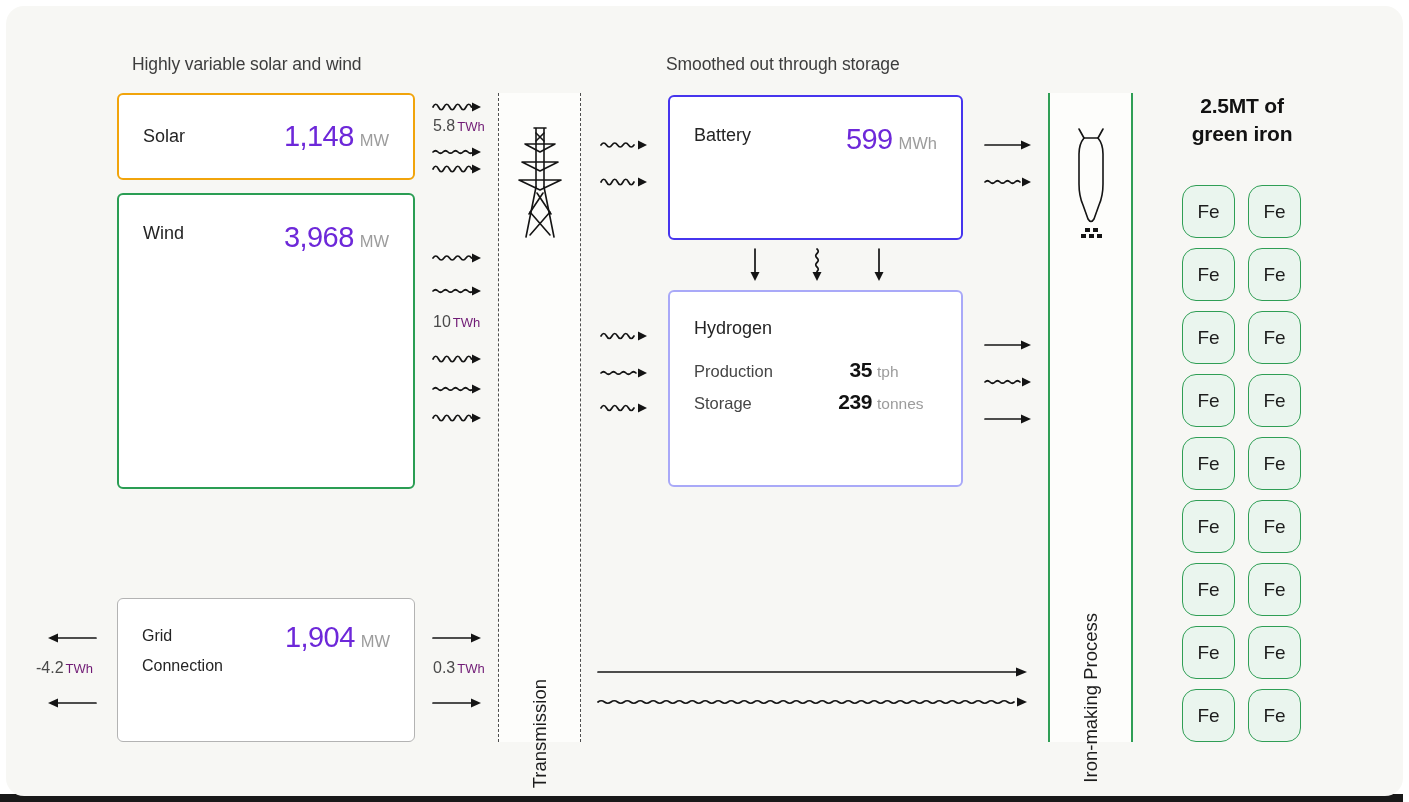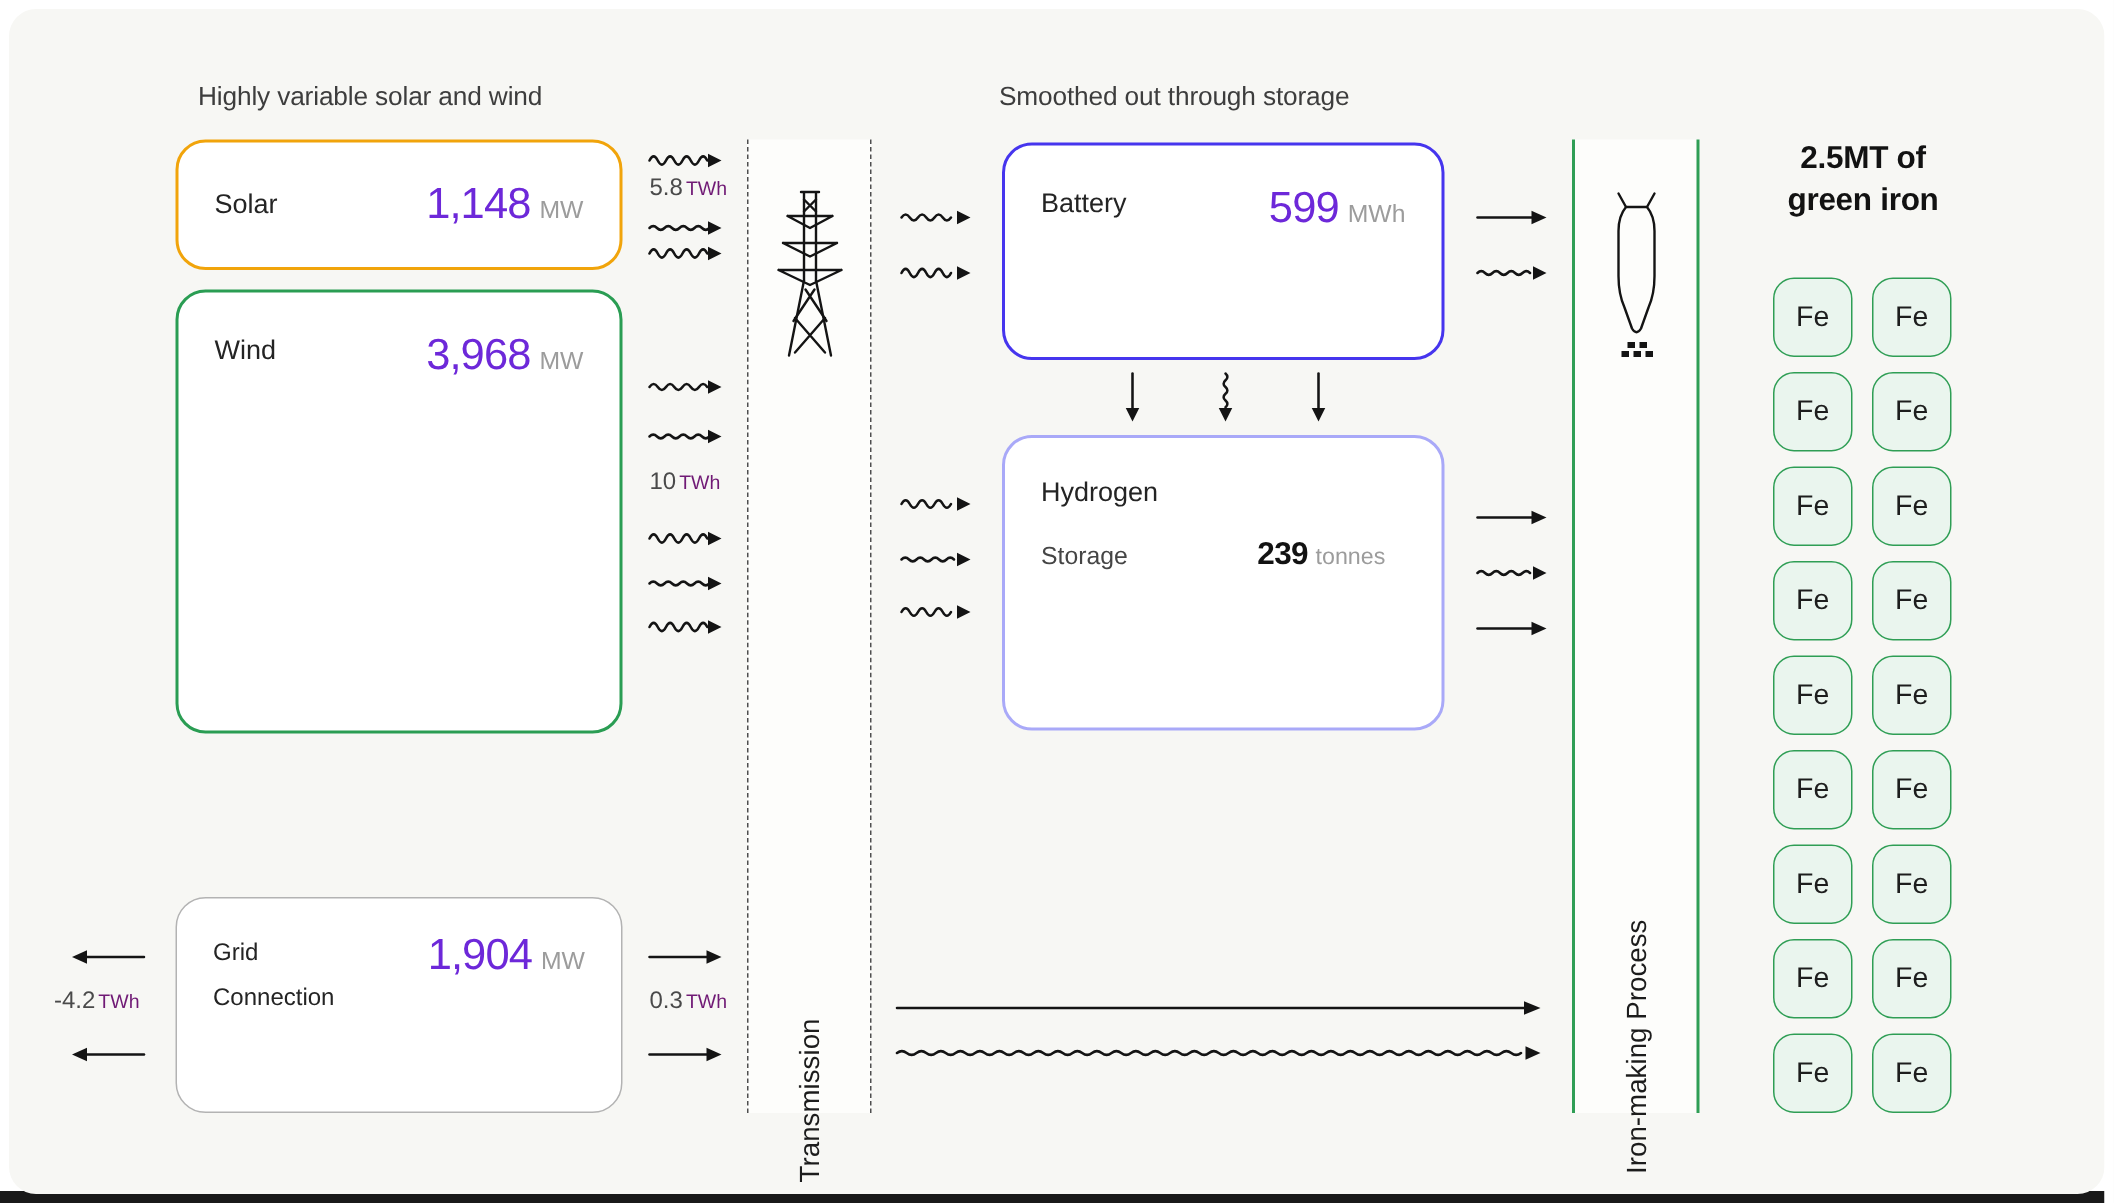--- a/index.html
+++ b/index.html
@@ -10,21 +10,21 @@
   *{margin:0;padding:0;box-sizing:border-box}
   html,body{width:1409px;height:802px;background:#ffffff;
     font-family:"Liberation Sans","DejaVu Sans",sans-serif;color:var(--ink);}
   #canvas{position:relative;width:1403px;height:802px;overflow:hidden}
   .bottom-bar{position:absolute;left:0;right:0;bottom:0;height:8px;background:#191919;z-index:0}
   .card{position:absolute;left:6px;top:6px;width:1397px;height:790px;background:var(--bg);
     border-radius:18px;z-index:1}
   .abs{position:absolute;z-index:2}
   .section-title{font-size:17.5px;color:var(--title);letter-spacing:-.1px}
   
-  .box{position:absolute;background:#fff;border-radius:20px;z-index:2}
+  .box{position:absolute;background:#fff;border-radius:6px;z-index:2}
   .box.solar{border:2px solid var(--solar)}
   .box.wind{border:2px solid var(--wind)}
   .box.grid{border:1.5px solid var(--grid-border)}
   .box.battery{border:2px solid var(--battery)}
   .box.hydrogen{border:2px solid var(--hydrogen)}
   .box-row{display:flex;align-items:center;justify-content:space-between;padding:0 24px}
   .box-row.top{align-items:flex-start;padding-top:28px}
   .box-label{font-size:18px;color:var(--label)}
   .big-value{font-size:29px;font-weight:400;letter-spacing:-.6px;color:#6d28d9;line-height:1}
   .unit{font-size:16.5px;color:var(--unit);margin-left:6px}
@@ -113,20 +113,25 @@
       <span class="value-group">
         <span class="big-value">599</span>
         <span class="unit">MWh</span>
       </span>
     </div>
   </div>
 
   <div class="box hydrogen" style="left:668px;top:290px;width:295px;height:197px">
     <div class="h-title">Hydrogen</div>
     <div class="h-rows">
+      <div class="h-row">
+        <span class="hl">Production</span>
+        <span class="hv">35</span>
+        <span class="hu">tph</span>
+      </div>
       <div class="h-row">
         <span class="hl">Storage</span>
         <span class="hv">239</span>
         <span class="hu">tonnes</span>
       </div>
     </div>
   </div>
 
   <div class="corridor transmission">
     <svg width="46" height="118" viewBox="0 0 46 118" style="margin-top:30px">

